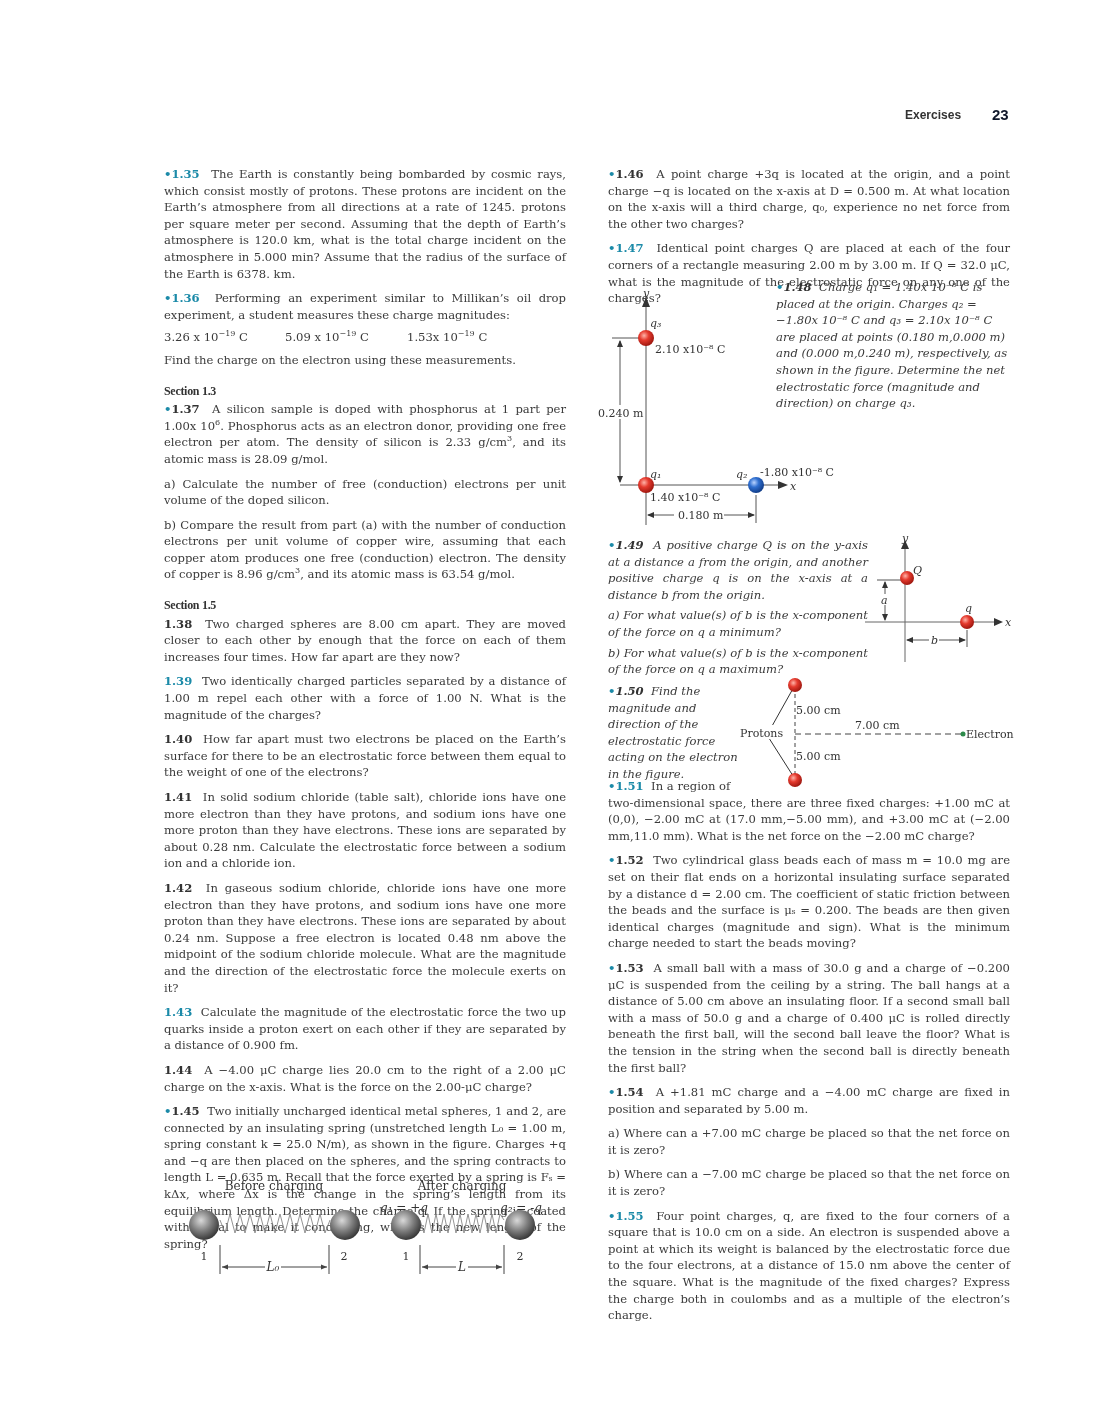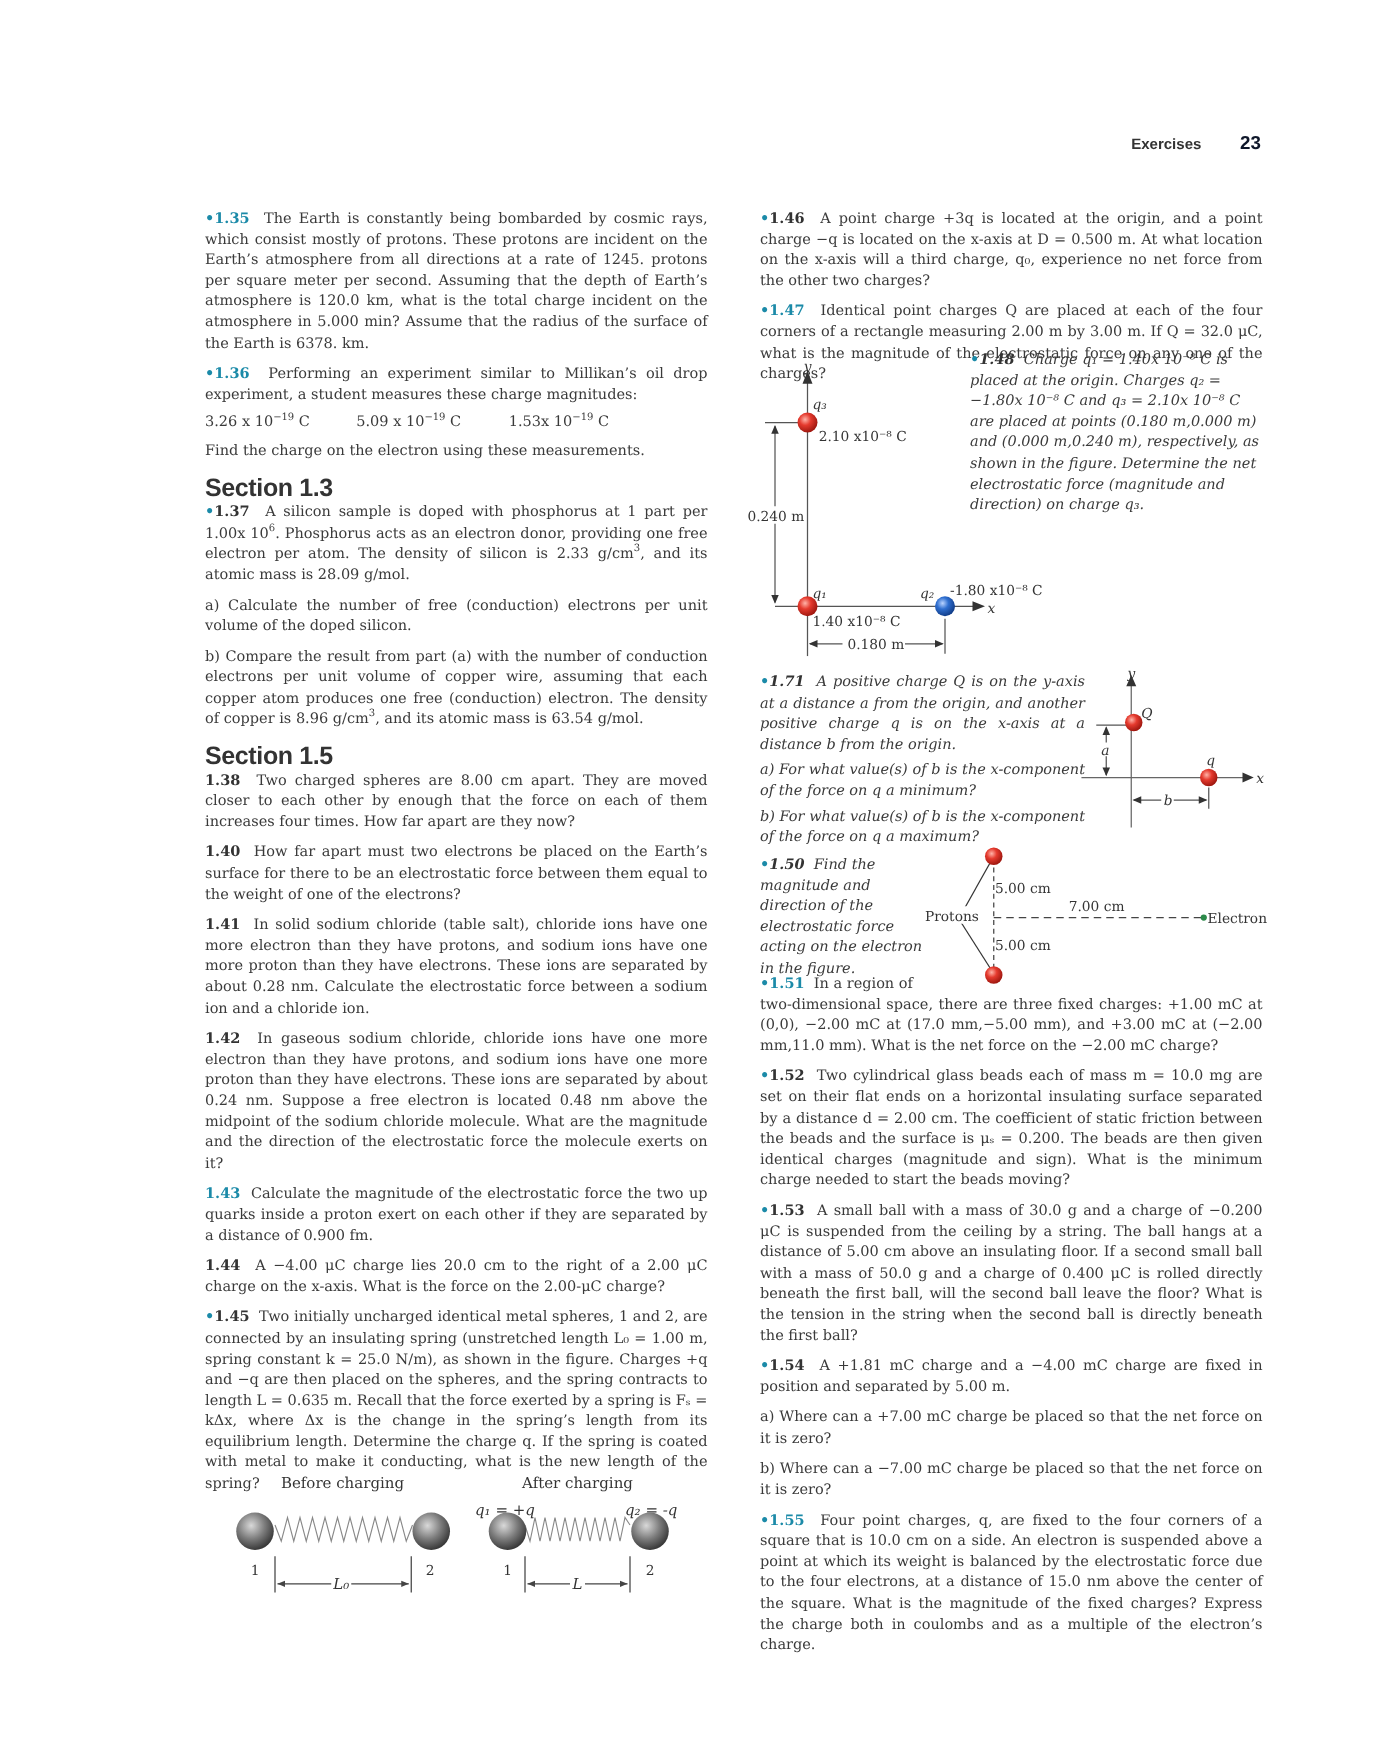--- a/index.html
+++ b/index.html
@@ -6,21 +6,21 @@
   body { width:1118px; height:1403px; background:#ffffff; position:relative; overflow:hidden;
          font-family:"DejaVu Serif","Liberation Serif",serif; color:#3a3a3a; }
   .hdr-sec { position:absolute; top:108px; left:905px; font-family:"Liberation Sans",sans-serif; font-size:12px; color:#333;font-weight:bold; }
   .hdr-page { position:absolute; top:106px; left:992px; font-family:"Liberation Sans",sans-serif; font-size:15px; font-weight:bold; color:#0f172a; }
   .col { position:absolute; font-size:11.6px; line-height:16.6px; }
   .col-left { left:164px; top:166px; width:402px; }
   .p { margin:0 0 8px 0; text-align:justify; }
   .num { font-weight:bold; color:#333; }
   .num.teal { color:#1b8aa8; }
   .dot { color:#1b8aa8; font-weight:bold; }
-  .sec-title { font-family:Liberation Sans, sans-serif; font-size:20px; font-weight:bold; color:#333; margin:14px 0 2px 0; letter-spacing:-0.3px; }
+  .sec-title { font-family:Liberation Serif, serif; font-size:12px; font-weight:bold; color:#333; margin:14px 0 2px 0; letter-spacing:-0.3px; }
   .charges { display:flex; margin:0 0 6px 0; }
   .charges span { display:inline-block; }
   .c1 { width:121px; } .c2 { width:122px; }
   sup { font-size:8px; line-height:0; }
   .abs { position:absolute; font-size:11.6px; line-height:16.6px;font-style:italic; }
 </style>
 </head>
 <body>
 
 <div class="hdr-sec">Exercises</div>
@@ -37,20 +37,21 @@
   </div>
   <p class="p">Find the charge on the electron using these measurements.</p>
 
   <div class="sec-title">Section 1.3</div>
   <p class="p"><span class="dot">•</span><span class="num">1.37</span>&nbsp; <span>A silicon sample is doped with phosphorus at 1 part per 1.00x 10</span><sup>6</sup><span>. Phosphorus acts as an electron donor, providing one free electron per atom. The density of silicon is 2.33 g/cm</span><sup>3</sup><span>, and its atomic mass is 28.09 g/mol.</span></p>
   <p class="p">a) Calculate the number of free (conduction) electrons per unit volume of the doped silicon.</p>
   <p class="p"><span>b) Compare the result from part (a) with the number of conduction electrons per unit volume of copper wire, assuming that each copper atom produces one free (conduction) electron. The density of copper is 8.96 g/cm</span><sup>3</sup><span>, and its atomic mass is 63.54 g/mol.</span></p>
 
   <div class="sec-title">Section 1.5</div>
   <p class="p"><span class="num">1.38</span>&nbsp; <span>Two charged spheres are 8.00 cm apart. They are moved closer to each other by enough that the force on each of them increases four times. How far apart are they now?</span></p>
+  <p class="p"><span class="num teal">1.39</span>&nbsp; <span>Two identically charged particles separated by a distance of 1.00 m repel each other with a force of 1.00 N. What is the magnitude of the charges?</span></p>
   <p class="p"><span class="num">1.40</span>&nbsp; <span>How far apart must two electrons be placed on the Earth’s surface for there to be an electrostatic force between them equal to the weight of one of the electrons?</span></p>
   <p class="p"><span class="num">1.41</span>&nbsp; <span>In solid sodium chloride (table salt), chloride ions have one more electron than they have protons, and sodium ions have one more proton than they have electrons. These ions are separated by about 0.28 nm. Calculate the electrostatic force between a sodium ion and a chloride ion.</span></p>
   <p class="p"><span class="num">1.42</span>&nbsp; <span>In gaseous sodium chloride, chloride ions have one more electron than they have protons, and sodium ions have one more proton than they have electrons. These ions are separated by about 0.24 nm. Suppose a free electron is located 0.48 nm above the midpoint of the sodium chloride molecule. What are the magnitude and the direction of the electrostatic force the molecule exerts on it?</span></p>
   <p class="p"><span class="num teal">1.43</span>&nbsp; <span>Calculate the magnitude of the electrostatic force the two up quarks inside a proton exert on each other if they are separated by a distance of 0.900 fm.</span></p>
   <p class="p"><span class="num">1.44</span>&nbsp; <span>A −4.00 μC charge lies 20.0 cm to the right of a 2.00 μC charge on the x-axis. What is the force on the 2.00-μC charge?</span></p>
   <p class="p"><span class="dot">•</span><span class="num">1.45</span>&nbsp; <span>Two initially uncharged identical metal spheres, 1 and 2, are connected by an insulating spring (unstretched length L₀ = 1.00 m, spring constant k = 25.0 N/m), as shown in the figure. Charges +q and −q are then placed on the spheres, and the spring contracts to length L = 0.635 m. Recall that the force exerted by a spring is Fₛ = kΔx, where Δx is the change in the spring’s length from its equilibrium length. Determine the charge q. If the spring is coated with metal to make it conducting, what is the new length of the spring?</span></p>
 </div>
 
 <svg style="position:absolute;left:170px;top:1170px" width="400" height="110">
   <defs>
@@ -137,21 +138,21 @@
   <text x="170" y="191" font-size="11" fill="#333">-1.80 x10⁻⁸ C</text>
   <line x1="166" y1="210" x2="166" y2="238" stroke="#555"></line>
   <line x1="58" y1="230" x2="164" y2="230" stroke="#555"></line>
   <polygon points="57,230 64,227 64,233" fill="#333"></polygon>
     <polygon points="165,230 158,227 158,233" fill="#333"></polygon>
   <rect x="84" y="223" width="50" height="13" fill="#fff"></rect>
   <text x="88" y="234" font-size="11" fill="#333">0.180 m</text>
 </svg>
 
 <div class="abs" style="left:608px;top:537px;width:260px">
-  <p class="p" style="margin-bottom:4px"><span class="dot">•</span><span class="num">1.71</span>&nbsp; <span>A positive charge Q is on the y-axis at a distance a from the origin, and another positive charge q is on the x-axis at a distance b from the origin.</span></p>
+  <p class="p" style="margin-bottom:4px"><span class="dot">•</span><span class="num">1.49</span>&nbsp; <span>A positive charge Q is on the y-axis at a distance a from the origin, and another positive charge q is on the x-axis at a distance b from the origin.</span></p>
   <p class="p" style="margin-bottom:4px">a) For what value(s) of b is the x-component of the force on q a minimum?</p>
   <p class="p" style="margin-bottom:4px">b) For what value(s) of b is the x-component of the force on q a maximum?</p>
 </div>
 <svg style="position:absolute;left:865px;top:532px" width="155" height="135">
   <line x1="40" y1="14" x2="40" y2="130" stroke="#666"></line>
   <polygon points="40,8 36,17 44,17" fill="#333"></polygon>
   <text x="37" y="10" font-size="11" font-style="italic" fill="#333">y</text>
   <line x1="0" y1="90" x2="130" y2="90" stroke="#666"></line>
   <polygon points="138,90 129,86 129,94" fill="#333"></polygon>
   <text x="140" y="94" font-size="11" font-style="italic" fill="#333">x</text>

